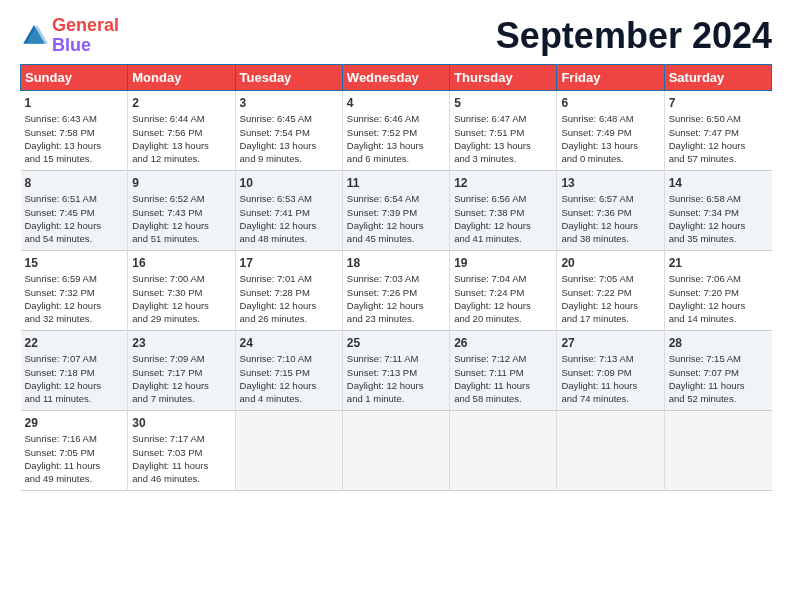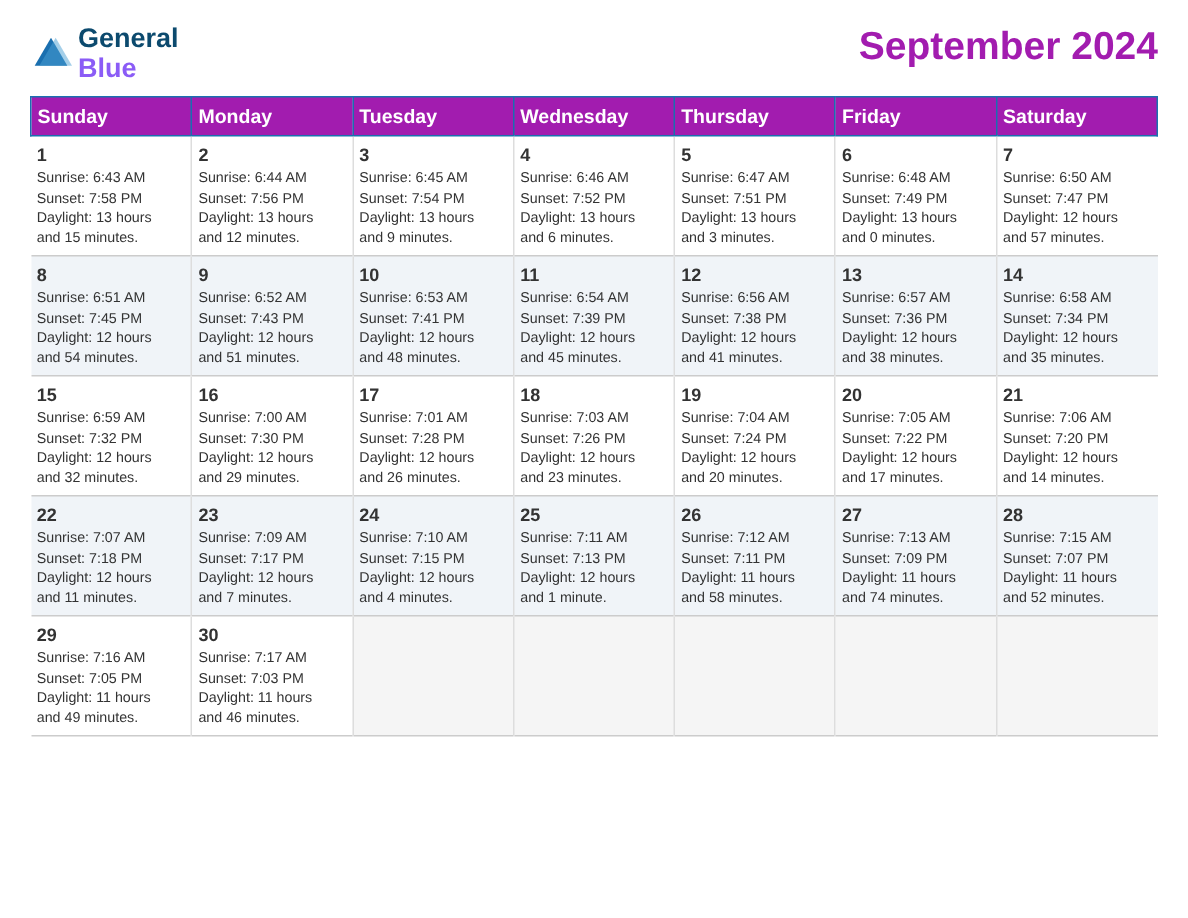--- a/index.html
+++ b/index.html
@@ -27,46 +27,46 @@
       align-items: center;
       gap: 4px;
     }
     .logo-text {
       font-size: 18px;
       font-weight: bold;
       color: #333;
       line-height: 1.1;
     }
     .logo-text span {
-      color: #0c4a6e;
+      color: #ef4444;
     }
     .logo-icon {
       width: 28px;
       height: 28px;
     }
     .title-block {
       text-align: right;
     }
     .month-title {
-      font-size: 26px;
+      font-size: 36px;
       font-weight: bold;
-      color: #a21caf;
+      color: #0f172a;
       line-height: 1.1;
     }
     .subtitle {
       font-size: 14px;
       color: #555;
     }
     table {
       width: 100%;
       border-collapse: collapse;
       table-layout: fixed;
     }
     thead tr {
-      background: #a21caf;
+      background: #ef4444;
       color: #fff;
     }
     thead th {
       padding: 5px 4px;
       font-size: 13px;
       font-weight: bold;
       text-align: left;
       border: 1px solid #1a6faf;
     }
     tbody tr {

